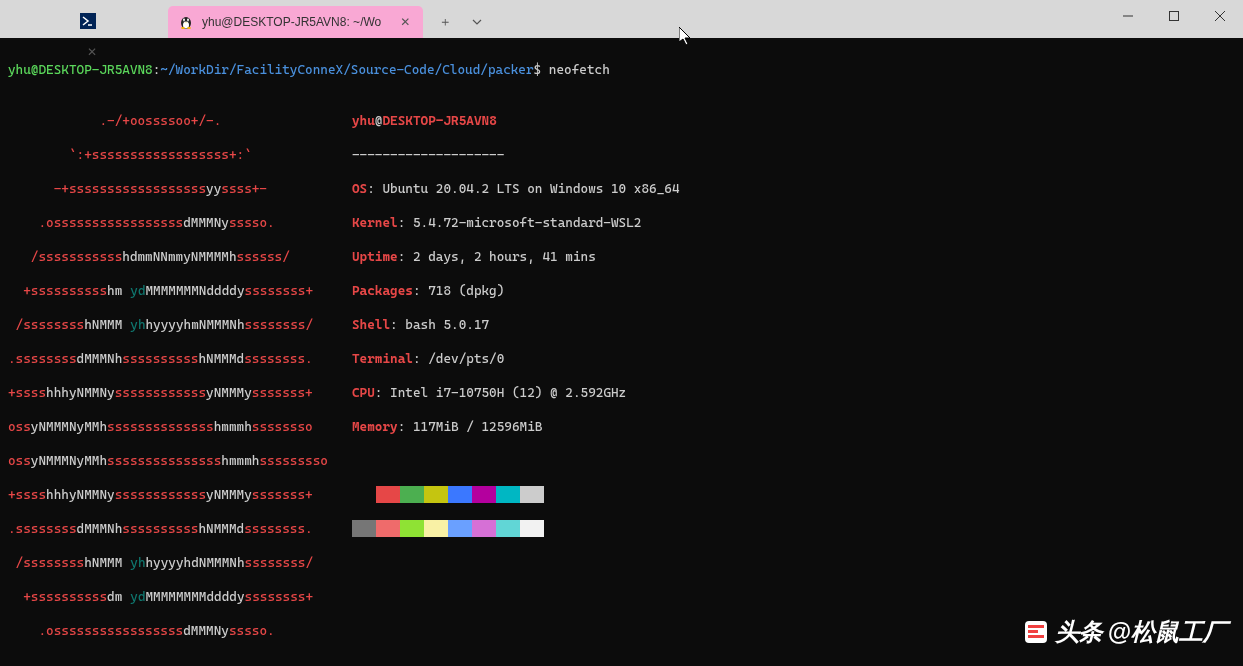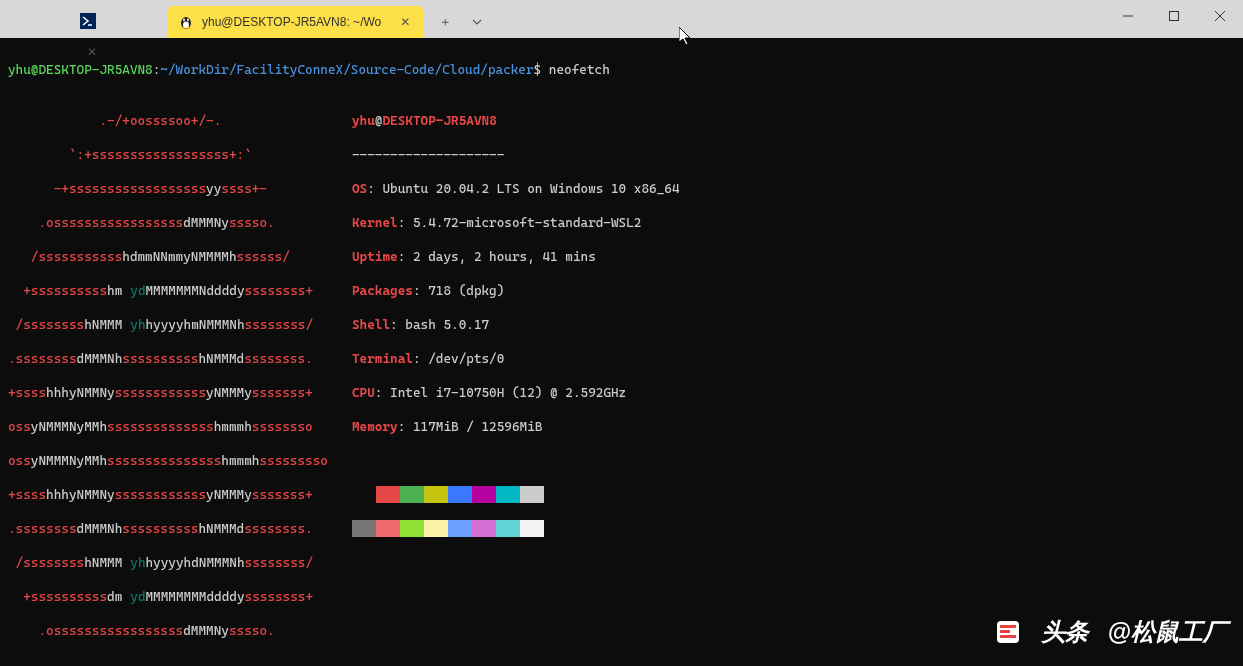--- a/index.html
+++ b/index.html
@@ -1,21 +1,21 @@
 <!DOCTYPE html>
 <html><head>
 <meta charset="utf-8">
 <style>
   * { margin:0; padding:0; box-sizing:border-box; }
   body { width:1243px; height:666px; background:#0c0c0c; font-family:Consolas,'Cascadia Mono',monospace; font-size:13px; overflow:hidden; }
   
   .titlebar { height:38px; background:#d8d8d8; display:flex; align-items:flex-end; padding-left:8px; position:relative; }
   .tab { display:flex; align-items:center; gap:8px; padding:7px 10px 7px 10px; height:32px; border-radius:5px 5px 0 0; font-family:'Segoe UI',sans-serif; font-size:12px; color:#333; }
   .tab.inactive { background:transparent;flex-direction:column; }
-  .tab.active { background:#fde047; }
+  .tab.active { background:#f9a8d4; }
   .tab-icon { width:16px; height:16px; display:flex; align-items:center; justify-content:center; }
   .tab-title { min-width:140px; max-width:180px; white-space:nowrap; overflow:hidden; }
   .tab-close { width:16px; height:16px; display:flex; align-items:center; justify-content:center; font-size:12px; color:#555; margin-left:8px; }
   .tab-side { display:flex; align-items:center; gap:0; height:32px; padding:0 6px;}
   .tab-side-btn { width:32px; height:32px; display:flex; align-items:center; justify-content:center; color:#555; font-size:13px;}
   
   .winctrl { position:absolute; right:0; top:0; display:flex; height:32px; }
   .winbtn { width:46px; height:32px; display:flex; align-items:center; justify-content:center; color:#333; font-family:'Segoe UI',sans-serif;}
   
   .terminal { padding:6px 8px; line-height:17px; font-size:13px; letter-spacing:0; white-space:pre; color:#cccccc;}
@@ -29,21 +29,21 @@
   
   .flex-row { display:flex; }
   .logo-col { width:344px; }
   .info-col { }
   .palette-row { display:flex; }
   .sw { width:24px; height:17px; }
   
   .mouse-cursor { position:absolute; left:679px; top:27px; pointer-events:none; }
   .mouse-cursor svg { display:block; }
   
-  .watermark { position:absolute; right:16px; bottom:18px; color:#fff; font-family:'Microsoft YaHei','PingFang SC',sans-serif; font-weight:bold; font-style:italic; font-size:24px; display:flex; align-items:center; gap:20px;}
+  .watermark { position:absolute; right:16px; bottom:18px; color:#fff; font-family:'Microsoft YaHei','PingFang SC',sans-serif; font-weight:bold; font-style:italic; font-size:24px; display:flex; align-items:center; gap:6px;}
   .watermark .brand { letter-spacing:-1px; }
   .watermark-icon { width:28px; height:28px; display:flex; align-items:center; justify-content:center;}
 </style>
 </head>
 <body>
 
 <div class="titlebar">
   <div class="tab inactive">
     <span class="tab-icon">
       <svg width="16" height="16" viewBox="0 0 16 16">

